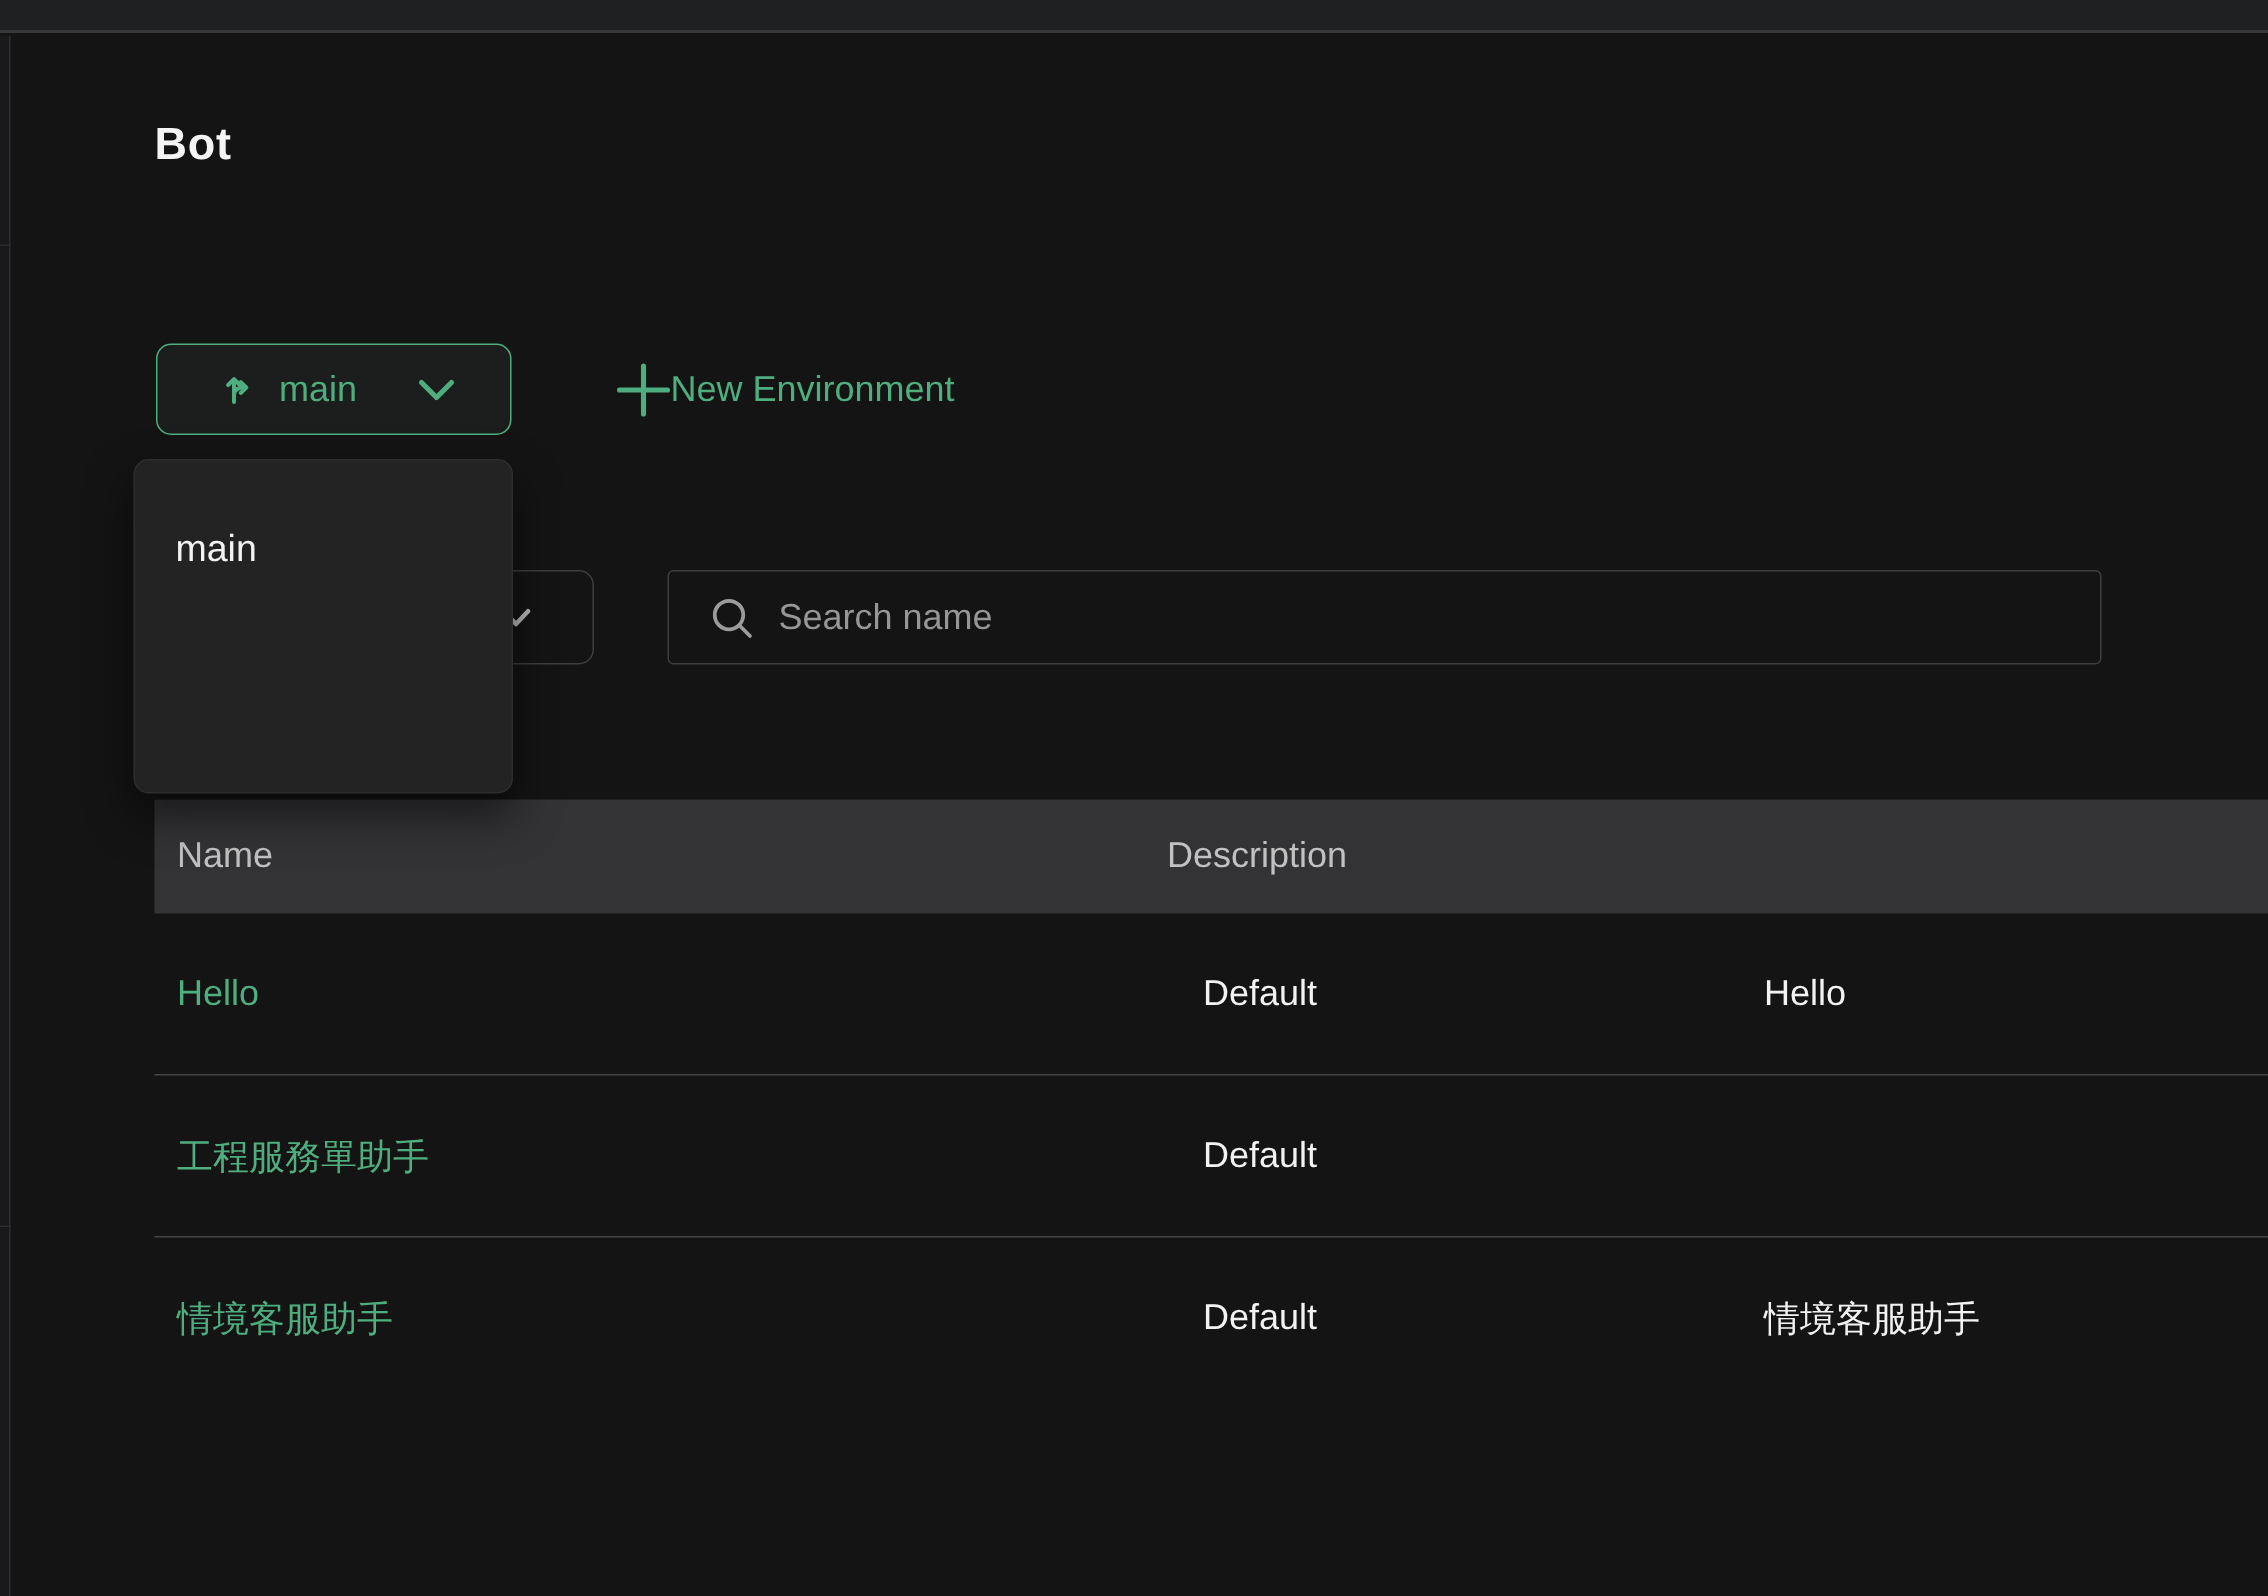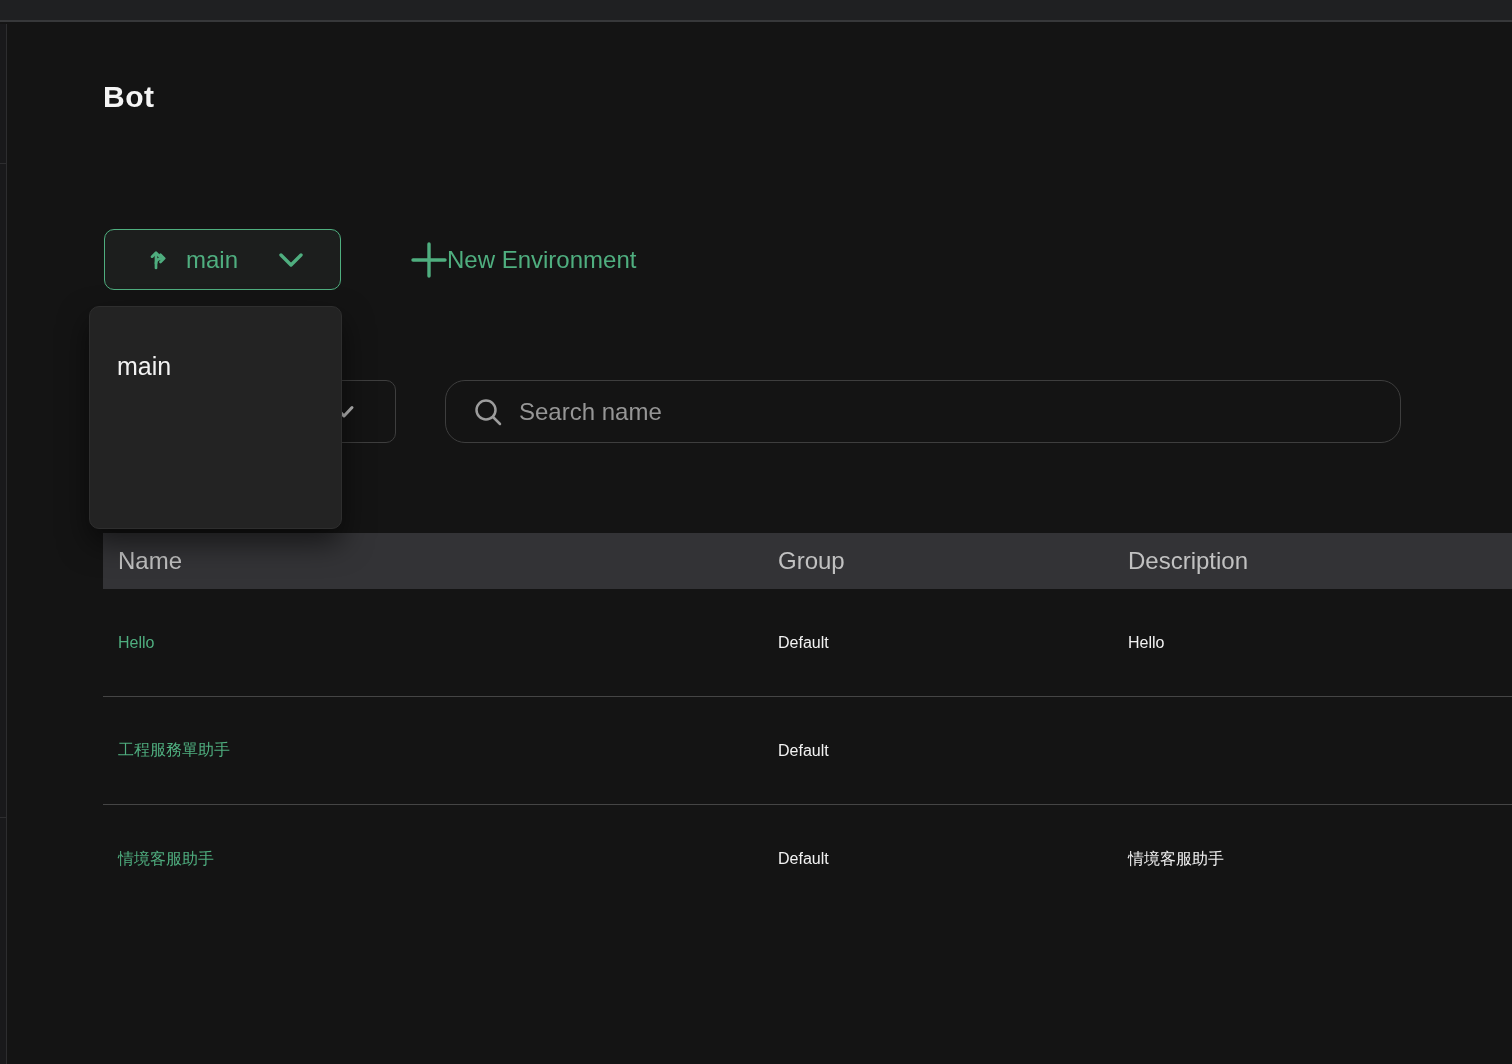--- a/index.html
+++ b/index.html
@@ -93,21 +93,21 @@
     position: absolute;
     left: 227px; top: 18px;
   }
 
   
   .search-box {
     position: absolute;
     left: 445px; top: 380px;
     width: 956px; height: 63px;
     border: 1.5px solid #3e3e3e;
-    border-radius: 20px;
+    border-radius: 4px;
     background: #141414;
     display: flex;
     align-items: center;
     padding-left: 27px;
   }
   .search-box input {
     margin-left: 16px;
     width: 860px;
     background: transparent;
     border: none;
@@ -145,30 +145,31 @@
     position: absolute;
     left: 103px; top: 533px;
     width: 1409px;
   }
   .t-row {
     display: grid;
     grid-template-columns: 675px 350px 1fr;
     align-items: center;
   }
   .t-head {
-    height: 56px;
+    height: 76px;
     background: #333336;
     color: #c1c1c1;
     font-size: 24px;
   }
   .t-head .cell:first-child { padding-left: 15px; }
   .t-body-row {
     height: 108px;
-    font-size: 16px;
+    font-size: 24px;
     color: #f2f2f2;
+    gap: 24px;
   }
   .t-body-row.with-divider { border-bottom: 1px solid #454545; }
   .t-body-row .cell:first-child { padding-left: 15px; }
   .name-link { color: var(--accent); cursor: pointer; text-decoration: none; }
 
   svg { display: block; }
 </style>
 </head>
 <body>
 
@@ -228,21 +229,20 @@
     <input type="text" value="" placeholder="Search name" style="">
   </div>
 
   <div class="env-menu">
     <div class="menu-item">main</div>
   </div>
 
   <div class="bot-table">
     <div class="t-row t-head">
       <div class="cell">Name</div>
-      <div class="cell">Group</div>
       <div class="cell">Description</div>
     </div>
 
     <div class="t-row t-body-row with-divider">
       <div class="cell"><a class="name-link">Hello</a></div>
       <div class="cell">Default</div>
       <div class="cell">Hello</div>
     </div>
 
     <div class="t-row t-body-row with-divider">

